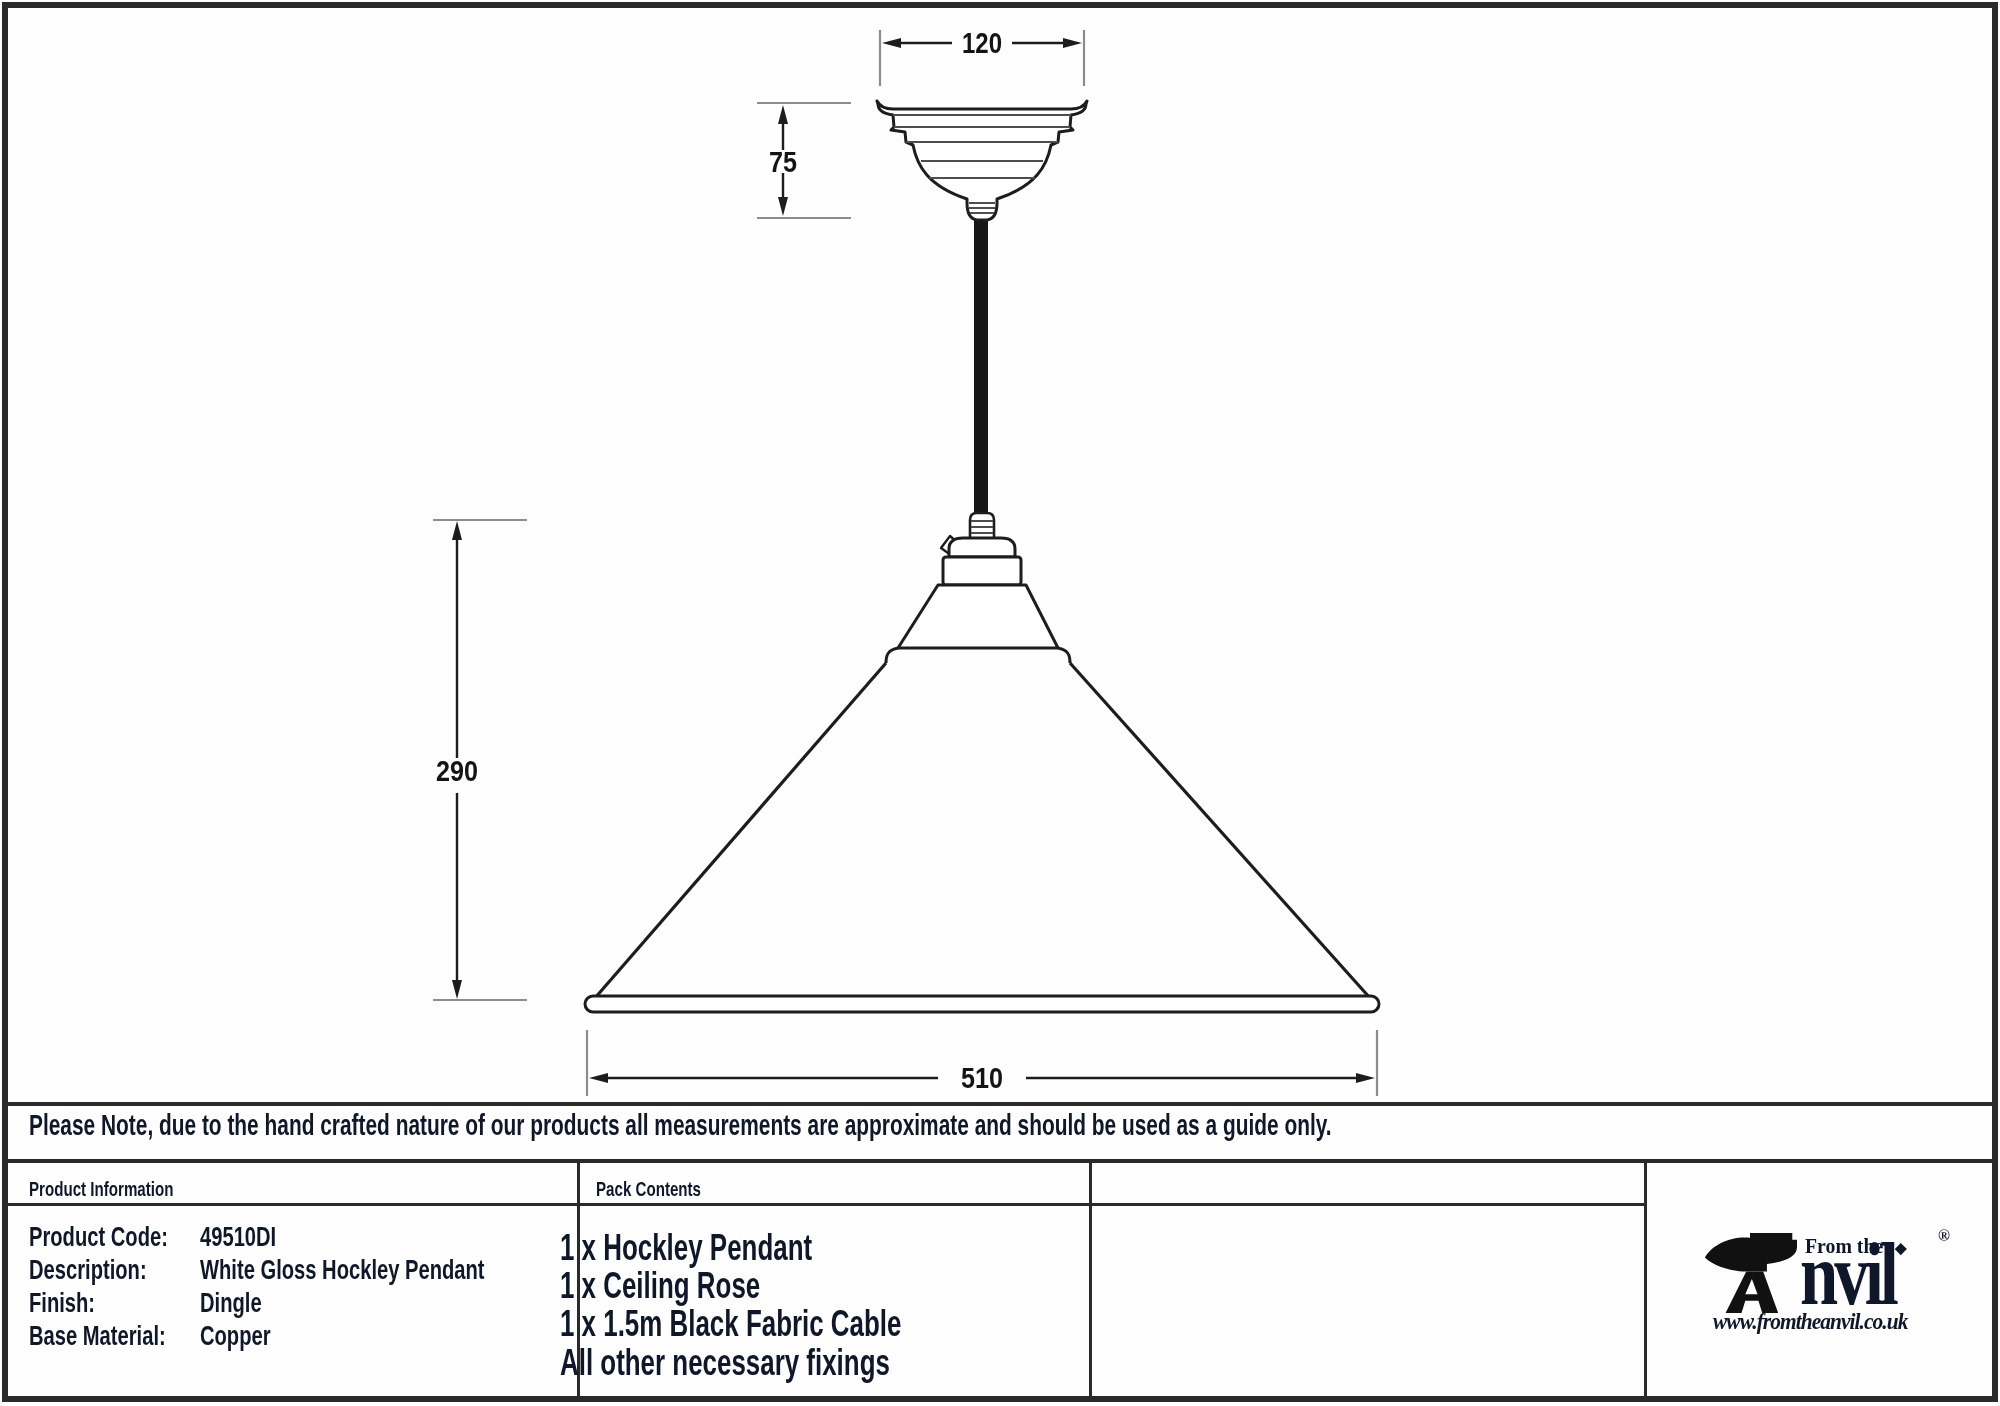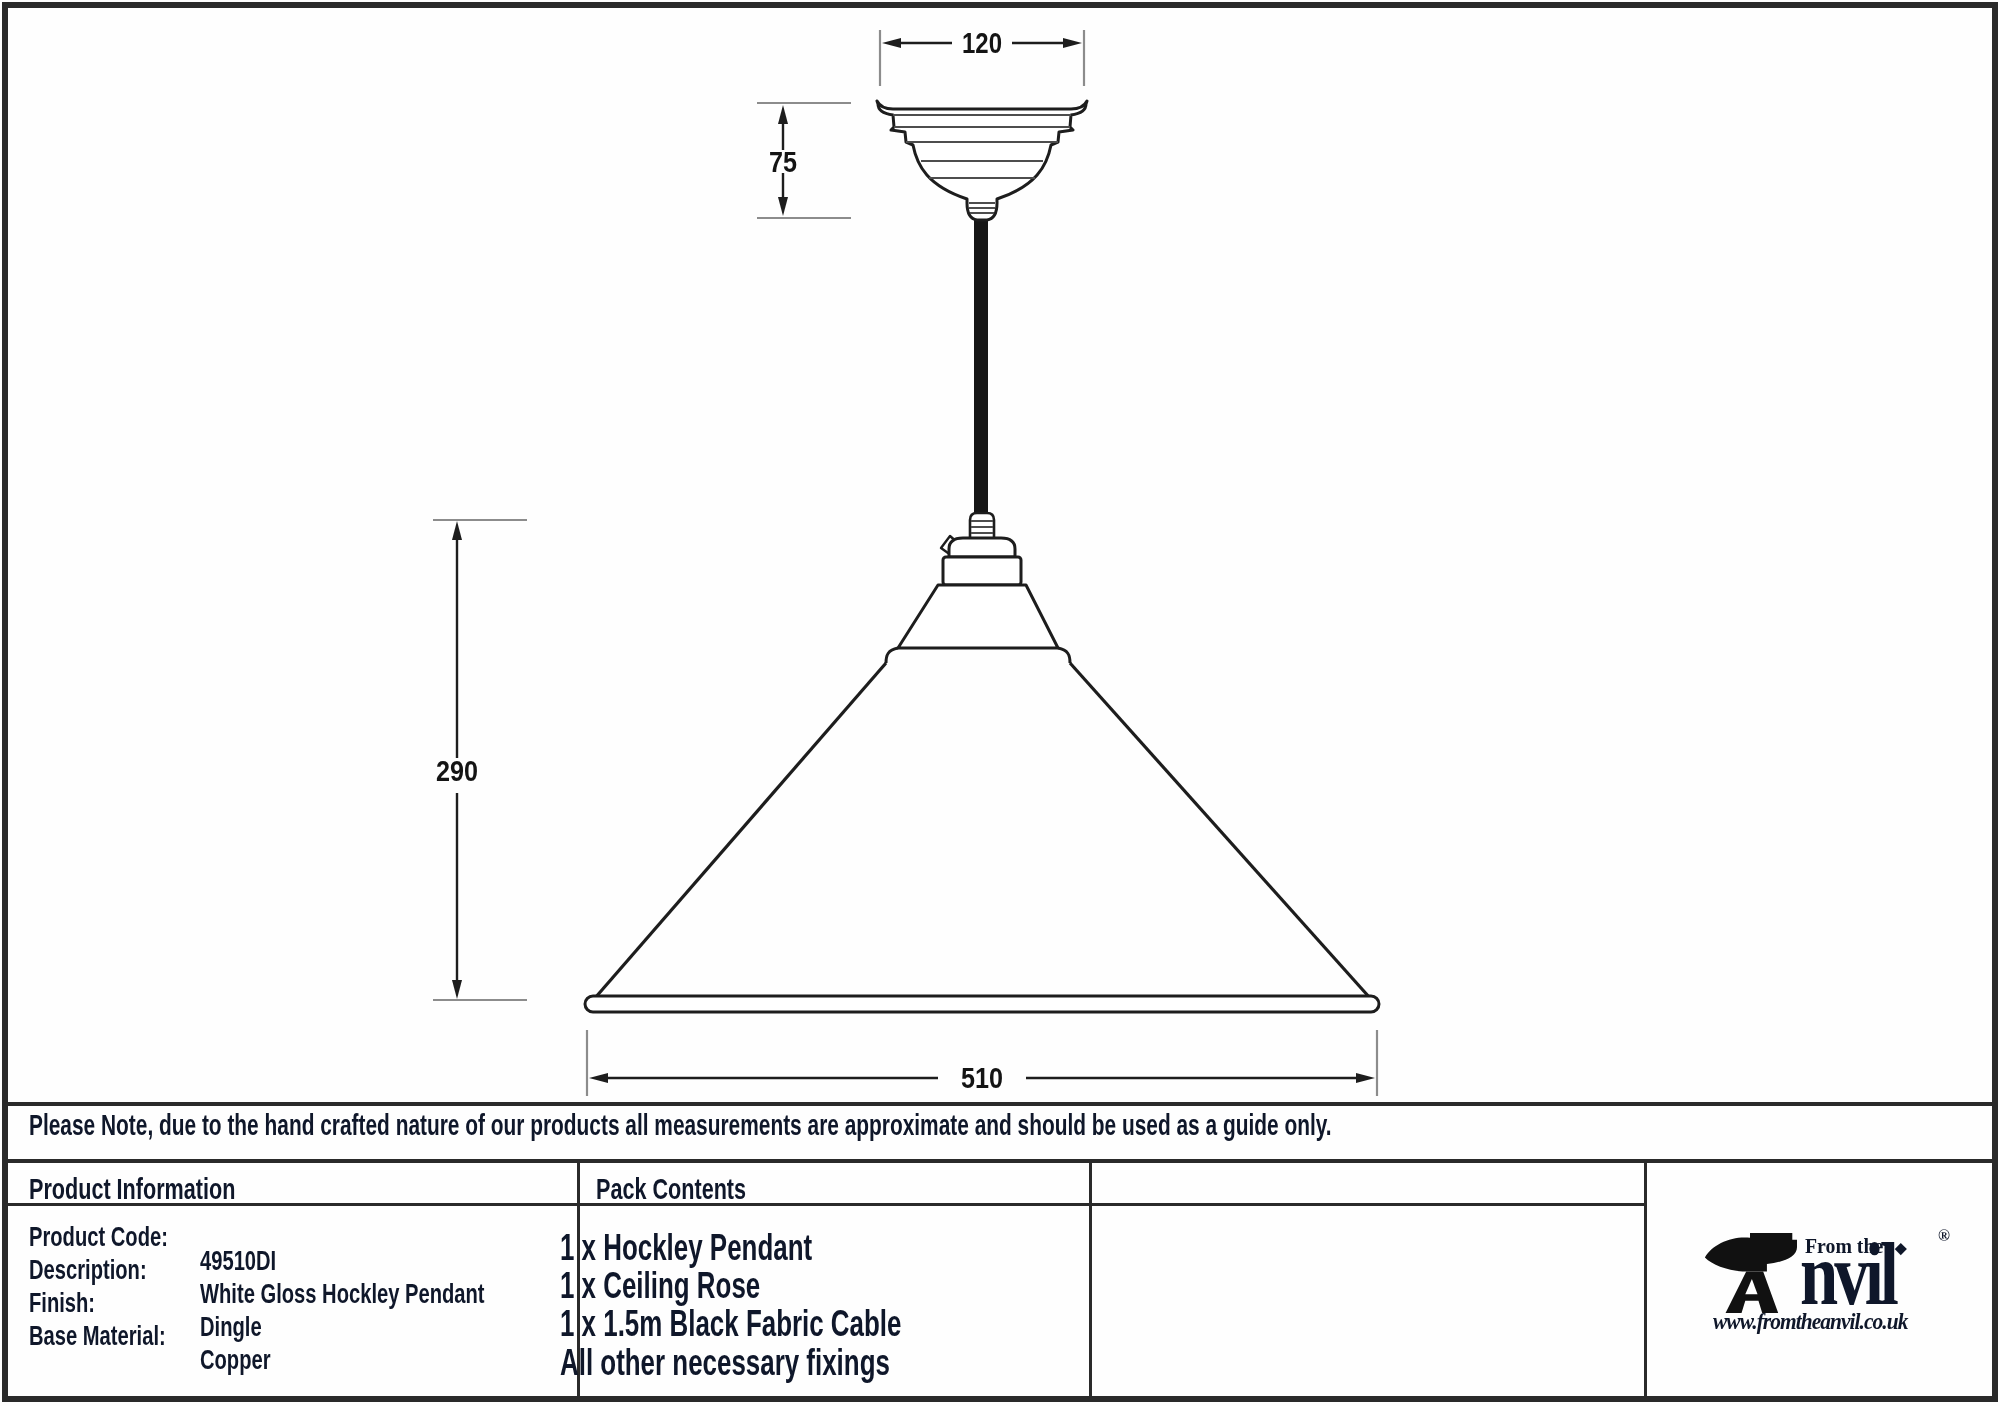--- a/index.html
+++ b/index.html
@@ -16,28 +16,28 @@
   
   .cond { display:inline-block; transform:scaleX(0.72); transform-origin:0 50%; white-space:nowrap; }
   .cond90 { display:inline-block; transform:scaleX(0.90); transform-origin:0 50%; white-space:nowrap; }
 
   .drawing-svg { position:absolute; left:0; top:0; }
 
   .note-bar {
     position:absolute; left:29px; top:1106px; height:38px; right:20px;
     display:flex; align-items:center; font-size:29px;
   }
-  .th-cell { position:absolute; top:1163px; height:51px; display:flex; align-items:center; font-size:30px; }
+  .th-cell { position:absolute; top:1163px; height:51px; display:flex; align-items:center; font-size:21px; }
   #th-product { left:29px; }
   #th-pack { left:596px; }
 
   .pi-rows { position:absolute; left:29px; top:1220px; font-size:28px; }
   .pi-row { position:relative; height:33px; line-height:33px; }
   .pi-label { position:absolute; left:0; }
-  .pi-value { position:absolute; left:171px;margin-top:24px; }
+  .pi-value { position:absolute; left:171px; }
 
   .pack-list { position:absolute; left:560px; top:1229px; font-size:36px; }
   .pack-item { height:38px; display:flex; align-items:center; }
   .pack-note { height:38px; display:flex; align-items:center; margin-top:1px; }
 
   .logo-cell { position:absolute; left:1645px; top:1163px; width:343px; height:234px; }
   .logo-glyph { position:absolute; left:58px; top:70px; }
   .logo-tagline {
     position:absolute; left:160px; top:70px; font-family:"Liberation Serif", serif;
     font-size:22px; font-weight:bold; white-space:nowrap;

